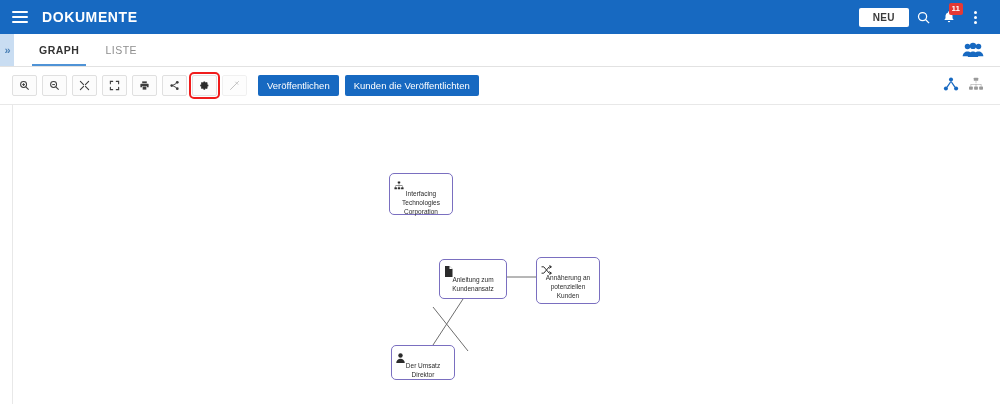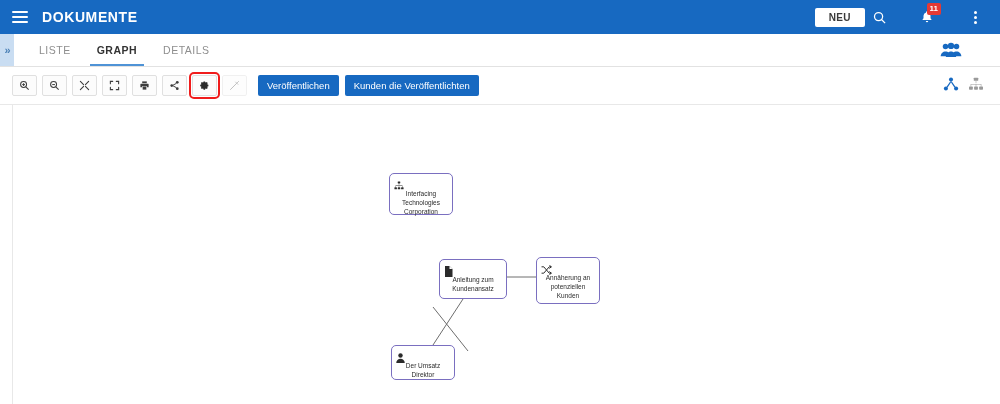--- a/index.html
+++ b/index.html
@@ -30,21 +30,21 @@
   }
   .neu-btn {
     background: #ffffff; color: #3a3a3a; border: none;
     font-family: "Liberation Sans", sans-serif;
     font-size: 10px; font-weight: bold; letter-spacing: .4px;
     padding: 4px 14px; border-radius: 2px; cursor: pointer;
     margin-right: 1px;
   }
   .ic-btn {
     width: 26px; height: 26px; display: flex; align-items: center; justify-content: center;
-    cursor: pointer; position: relative; margin-right: 22px;
+    cursor: pointer; position: relative; margin-right: 0;
   }
   .ic-btn svg { display: block; }
   .badge {
     position: absolute; top: -1px; right: -1px;
     background: #e53935; color: #ffffff;
     font-size: 8px; font-weight: bold; line-height: 1;
     padding: 2px 3px; border-radius: 2px; min-width: 13px; text-align: center;
   }
   .kebab { display: flex; flex-direction: column; gap: 2px; }
   .kebab i { width: 3px; height: 3px; background: #fff; border-radius: 50%; display: block; }
@@ -160,23 +160,22 @@
           <i></i>
         </div>
     </div>
   </div>
 </div>
 
 <div class="tabbar">
   <div class="expand-handle">»</div>
 
   <div class="tabs">
+    <div class="tab active">GRAPH</div>
     <div class="tab">LISTE</div>
-    <div class="tab active">GRAPH</div>
-    <div class="tab">DETAILS</div>
   </div>
 
   <div class="tabbar-right">
     <div class="ic-btn">
       <svg width="22" height="16" viewBox="0 0 32 22" fill="#1769c1">
         <circle cx="8" cy="6" r="4"></circle>
         <circle cx="24" cy="6" r="4"></circle>
         <circle cx="16" cy="5" r="4.6"></circle>
         <path d="M1 20c0-4 3.2-7 7-7s7 3 7 7z"></path>
         <path d="M17 20c0-4 3.2-7 7-7s7 3 7 7z"></path>

